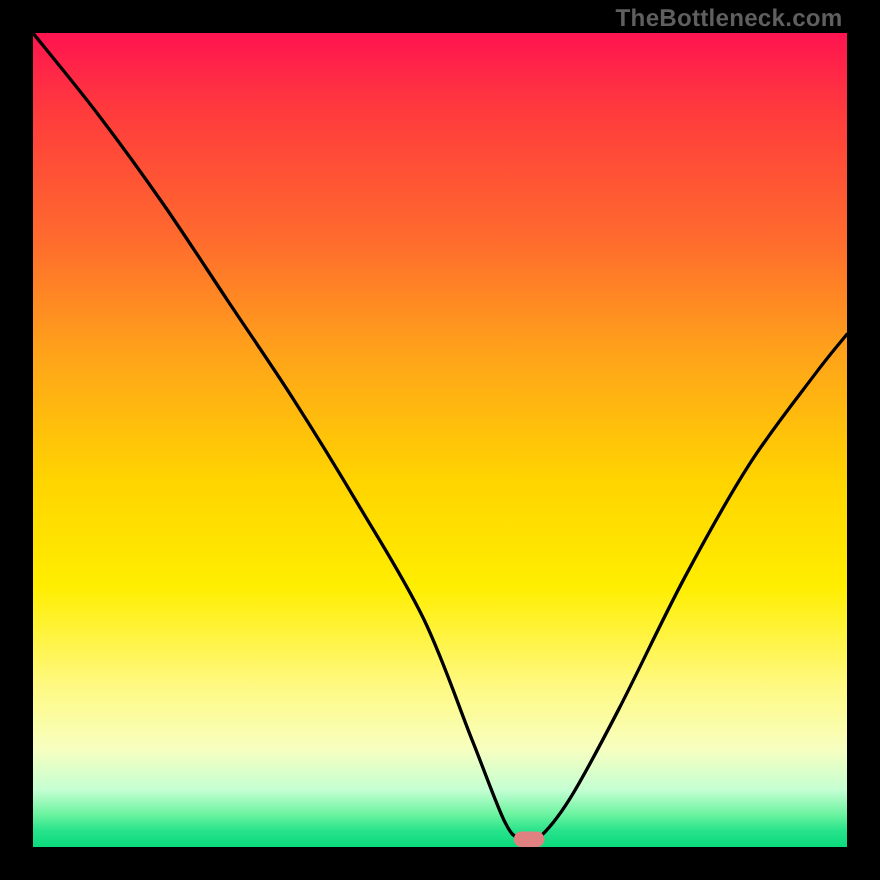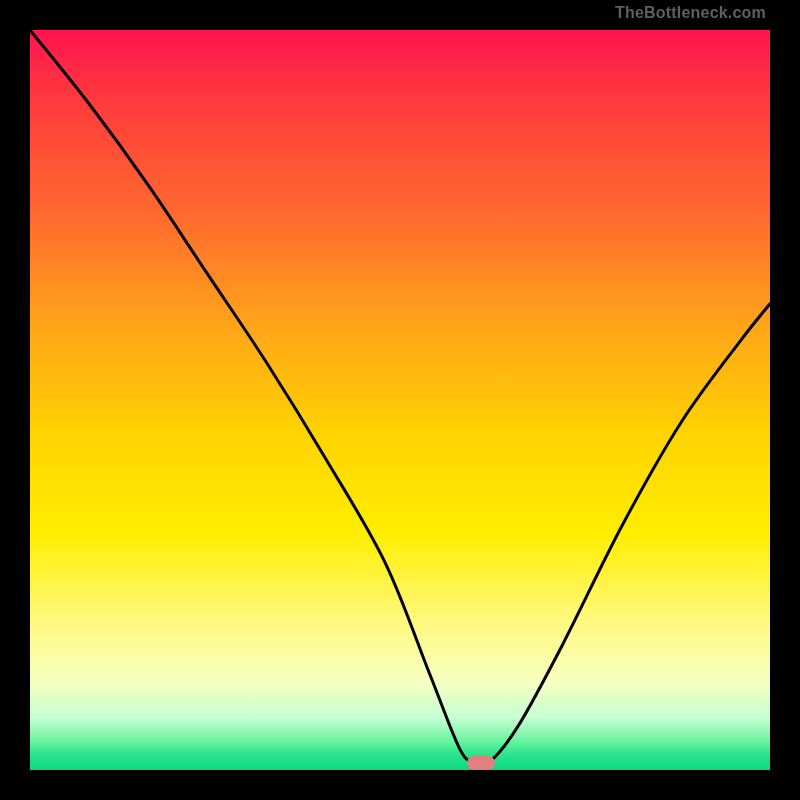--- a/index.html
+++ b/index.html
@@ -29,21 +29,21 @@
       #6cf3a0 96%,
       #28e38b 98%,
       #0ad97c 100%
     );
   }
   .watermark {
     position: absolute;
     top: 4px;
     right: 34px;
     font-family: Arial, Helvetica, sans-serif;
-    font-size: 16px;
+    font-size: 22px;
     font-weight: 600;
     color: #5f5f5f;
     letter-spacing: 0.2px;
   }
   .curve {
     position: absolute;
     left: 0; top: 0;
     width: 740px; height: 740px;
     pointer-events: none;
   }

